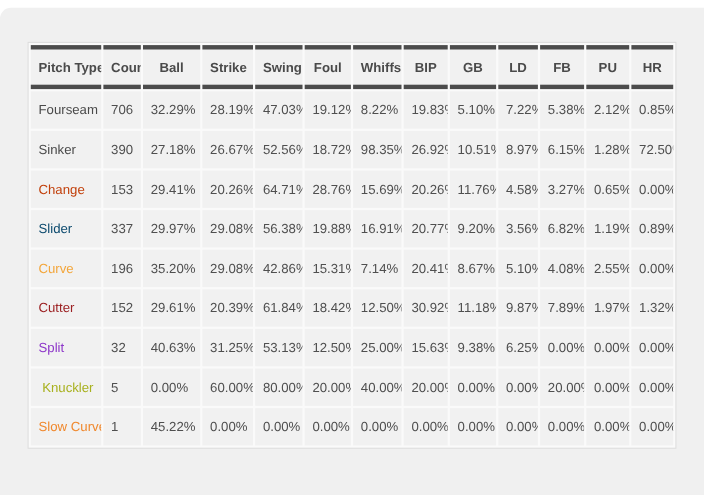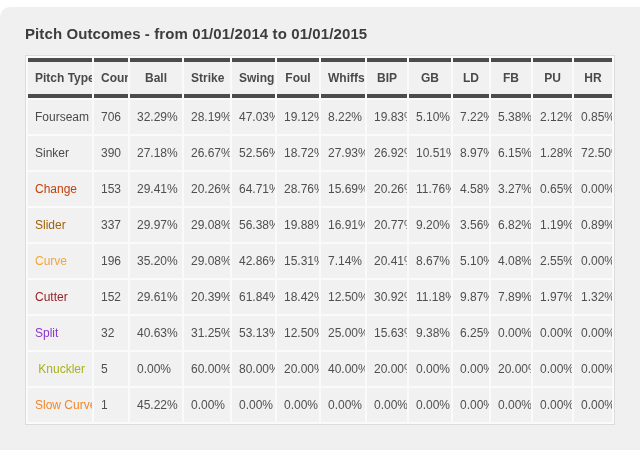--- a/index.html
+++ b/index.html
@@ -51,21 +51,20 @@
     text-align: left;
     white-space: nowrap;
     overflow: hidden;
   }
   td.pitch-name { cursor: pointer; }
 </style>
 </head>
 <body>
 
 <div class="panel">
-  <div class="page-title">Pitch Outcomes - from 01/01/2014 to 01/01/2015</div>
 
   <table class="outcomes">
     <colgroup>
       <col style="width:64px">
         <col style="width:34px">
         <col style="width:52px">
         <col style="width:46px">
       <col style="width:43px">
         <col style="width:42px">
         <col style="width:44px">
@@ -109,21 +108,21 @@
           <td>2.12%</td>
           <td>0.85%</td>
         </tr>
         <tr>
           <td class="pitch-name" style="color: rgb(74, 74, 74);">Sinker</td>
           <td>390</td>
           <td>27.18%</td>
           <td>26.67%</td>
           <td>52.56%</td>
           <td>18.72%</td>
-          <td>27.93%</td>
+          <td>98.35%</td>
           <td>26.92%</td>
           <td>10.51%</td>
           <td>8.97%</td>
           <td>6.15%</td>
           <td>1.28%</td>
           <td>72.50%</td>
         </tr>
         <tr>
           <td class="pitch-name" style="color: #c2410c;">Change</td>
           <td>153</td>
@@ -133,21 +132,21 @@
           <td>28.76%</td>
           <td>15.69%</td>
           <td>20.26%</td>
           <td>11.76%</td>
           <td>4.58%</td>
           <td>3.27%</td>
           <td>0.65%</td>
           <td>0.00%</td>
         </tr>
         <tr>
-          <td class="pitch-name" style="color: #a16207;">Slider</td>
+          <td class="pitch-name" style="color: #0c4a6e;">Slider</td>
           <td>337</td>
           <td>29.97%</td>
           <td>29.08%</td>
           <td>56.38%</td>
           <td>19.88%</td>
           <td>16.91%</td>
           <td>20.77%</td>
           <td>9.20%</td>
           <td>3.56%</td>
           <td>6.82%</td>

